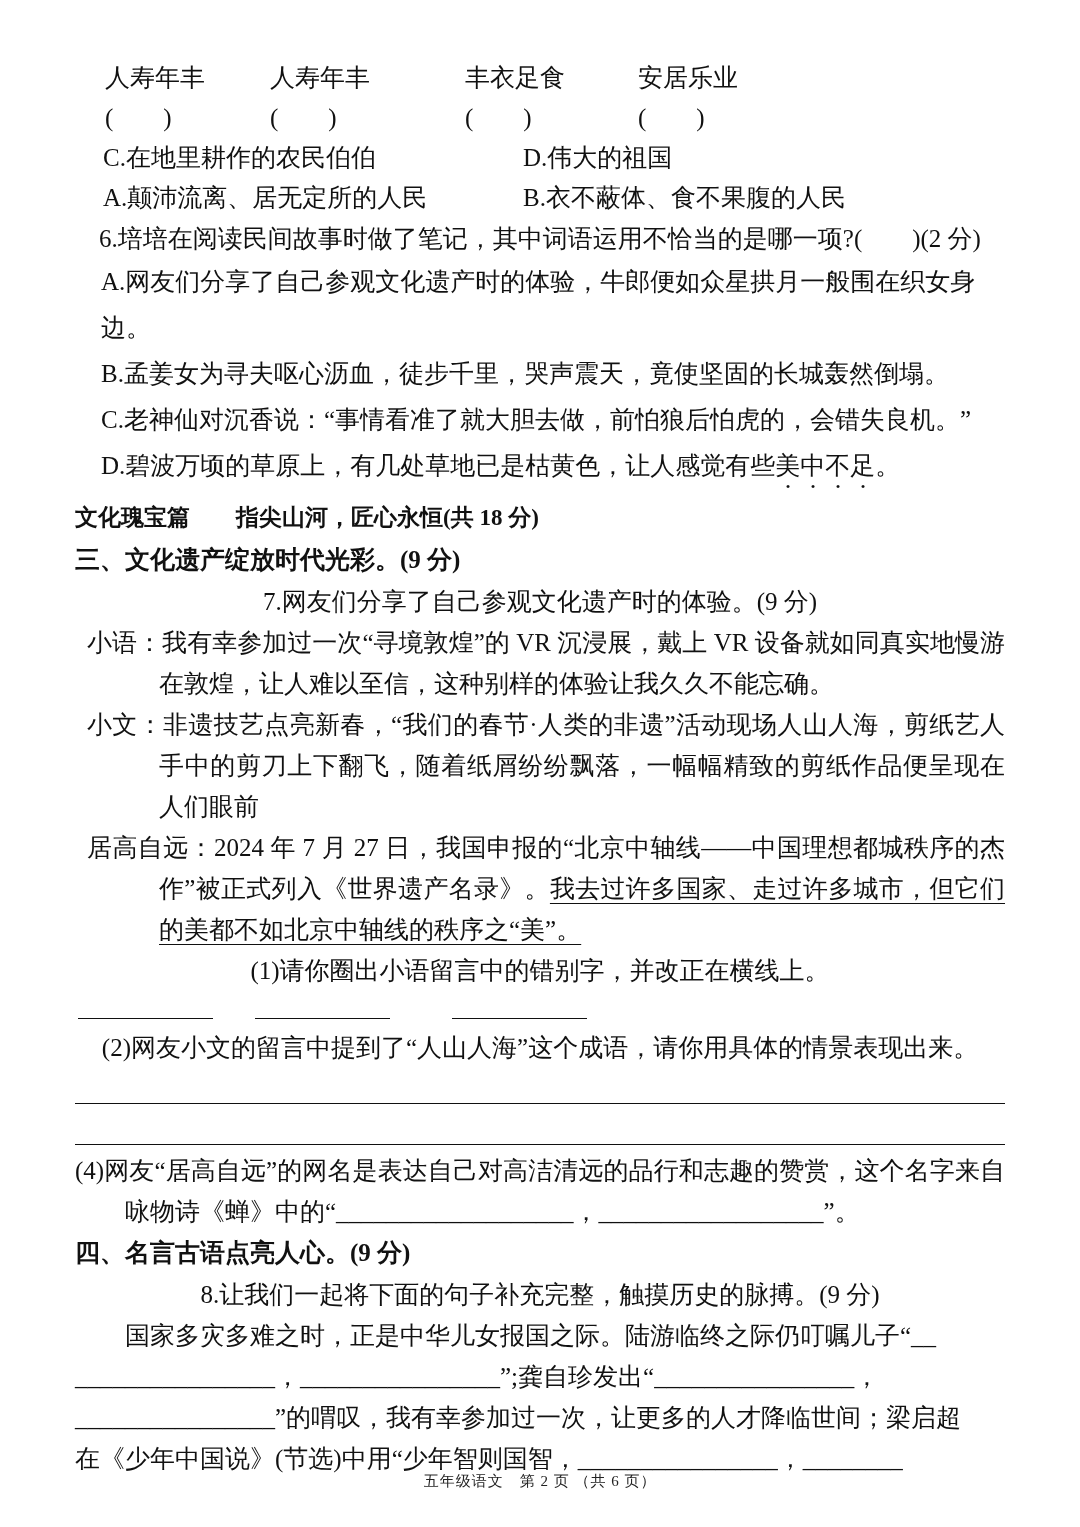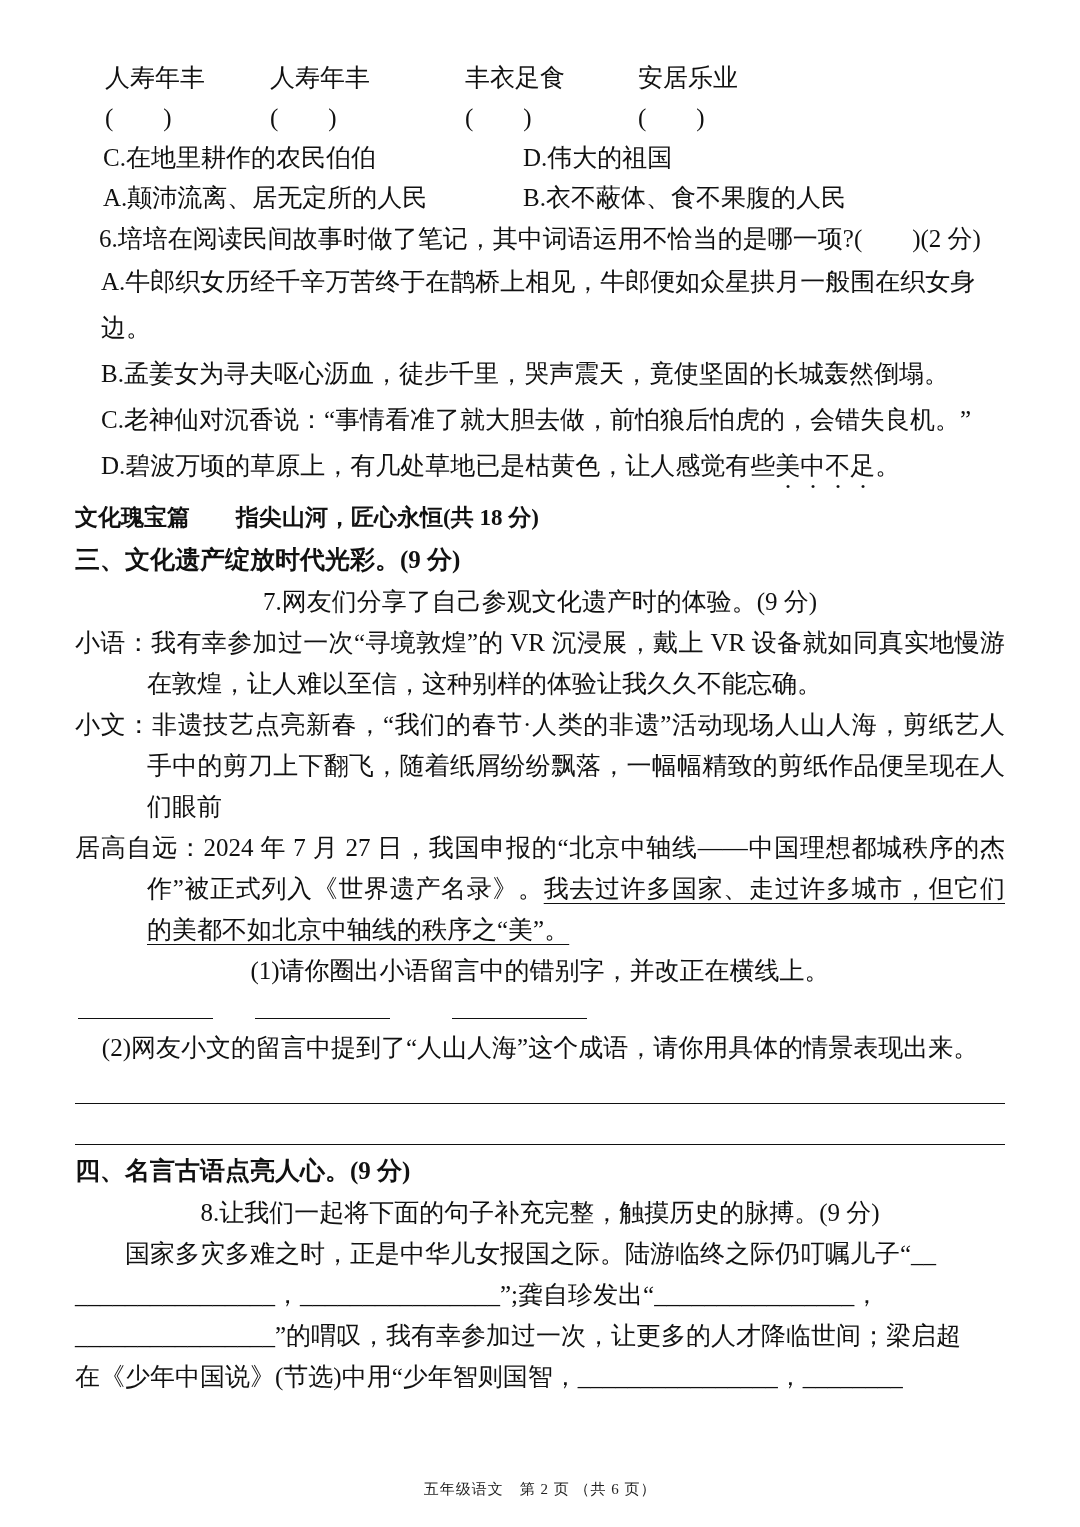--- a/index.html
+++ b/index.html
@@ -10,35 +10,35 @@
     font-size: 25px; position: relative; overflow: hidden;
     padding: 58px 75px 0 75px;
   }
   p { margin: 0; }
   .grid-row { display: grid; grid-template-columns: 165px 195px 173px auto; padding-left: 30px; line-height: 40px; }
   .opt-grid  { display: grid; grid-template-columns: 420px auto; padding-left: 28px; line-height: 40px; }
   .stem { line-height: 41px; text-align: center; }
   .q6-opt { padding-left: 26px; line-height: 46px; }
   .section-header { font-weight: bold; font-size: 23px; margin: 2px 0 0 0; line-height: 43px; }
   .part-title { font-weight: bold; font-size: 25px; margin: 0; line-height: 42px; }
-  .hang72 { padding-left: 72px; text-indent: -72px; line-height: 41px; text-align: justify; }
+  .hang72 { padding-left: 72px; text-indent: -72px; line-height: 41px; text-align: justify; margin-left: 12px; }
   .hang50 { padding-left: 50px; text-indent: -50px; line-height: 41px; text-align: justify; word-break: break-all; }
   .underlined { text-decoration: underline; text-underline-offset: 6px; text-decoration-thickness: 1px; }
   .emph {
     -webkit-text-emphasis: filled dot; text-emphasis: filled dot;
     -webkit-text-emphasis-position: under right; text-emphasis-position: under right;
   }
   .short-blanks { height: 36px; padding-left: 3px; }
   .blank { display: inline-block; width: 135px; height: 28px; border-bottom: 1.5px solid #111; }
   .blank-gap1 { margin-left: 42px; }
   .blank-gap2 { margin-left: 62px; }
   .answer-line { height: 36px; border-bottom: 1.5px solid #111; margin-bottom: 5px; }
   .q8-line { line-height: 41px; white-space: nowrap; }
   .indent2 { padding-left: 50px; }
-  .footer { position: absolute; left: 0; bottom: 28px; width: 100%; text-align: center; font-size: 15px; color: #222; letter-spacing: 1px; }
+  .footer { position: absolute; left: 0; bottom: 36px; width: 100%; text-align: center; font-size: 15px; color: #222; letter-spacing: 1px; }
 </style>
 </head>
 <body>
 
 <div class="page">
 
   <section>
     <div class="grid-row">
       <span>人寿年丰</span>
       <span>人寿年丰</span>
@@ -56,21 +56,21 @@
       <span>D.伟大的祖国</span>
     </div>
     <div class="opt-grid">
       <span>A.颠沛流离、居无定所的人民</span>
       <span>B.衣不蔽体、食不果腹的人民</span>
     </div>
   </section>
 
   <section>
     <p class="stem">6.培培在阅读民间故事时做了笔记，其中词语运用不恰当的是哪一项?(　　)(2 分)</p>
-    <p class="q6-opt">A.牛郎织女历经千辛万苦终于在鹊桥上相见，牛郎便如众星拱月一般围在织女身边。</p>
+    <p class="q6-opt">A.网友们分享了自己参观文化遗产时的体验，牛郎便如众星拱月一般围在织女身边。</p>
     <p class="q6-opt">B.孟姜女为寻夫呕心沥血，徒步千里，哭声震天，竟使坚固的长城轰然倒塌。</p>
     <p class="q6-opt">C.老神仙对沉香说：“事情看准了就大胆去做，前怕狼后怕虎的，会错失良机。”</p>
     <p class="q6-opt">
       <span>D.碧波万顷的草原上，有几处草地已是枯黄色，让人感觉有些</span><span class="emph">美中不足</span><span>。</span>
     </p>
   </section>
 
   <h3 class="section-header">文化瑰宝篇　　指尖山河，匠心永恒(共 18 分)</h3>
 
   <section>
@@ -90,20 +90,21 @@
     <p class="stem">(1)请你圈出小语留言中的错别字，并改正在横线上。</p>
     <div class="short-blanks">
       <span class="blank"></span><span class="blank blank-gap1"></span><span class="blank blank-gap2"></span>
     </div>
 
     <p class="stem">(2)网友小文的留言中提到了“人山人海”这个成语，请你用具体的情景表现出来。</p>
     <div class="answer-line"></div>
 
     <div class="answer-line"></div>
 
+    <p class="hang50">(4)网友“居高自远”的网名是表达自己对高洁清远的品行和志趣的赞赏，这个名字来自咏物诗《蝉》中的“___________________，__________________”。</p>
   </section>
 
   <section>
     <h3 class="part-title">四、名言古语点亮人心。(9 分)</h3>
     <p class="stem">8.让我们一起将下面的句子补充完整，触摸历史的脉搏。(9 分)</p>
     <div>
       <p class="q8-line indent2">国家多灾多难之时，正是中华儿女报国之际。陆游临终之际仍叮嘱儿子“__</p>
       <p class="q8-line">________________，________________”;龚自珍发出“________________，</p>
       <p class="q8-line">________________”的喟叹，我有幸参加过一次，让更多的人才降临世间；梁启超</p>
       <p class="q8-line">在《少年中国说》(节选)中用“少年智则国智，________________，________</p>

